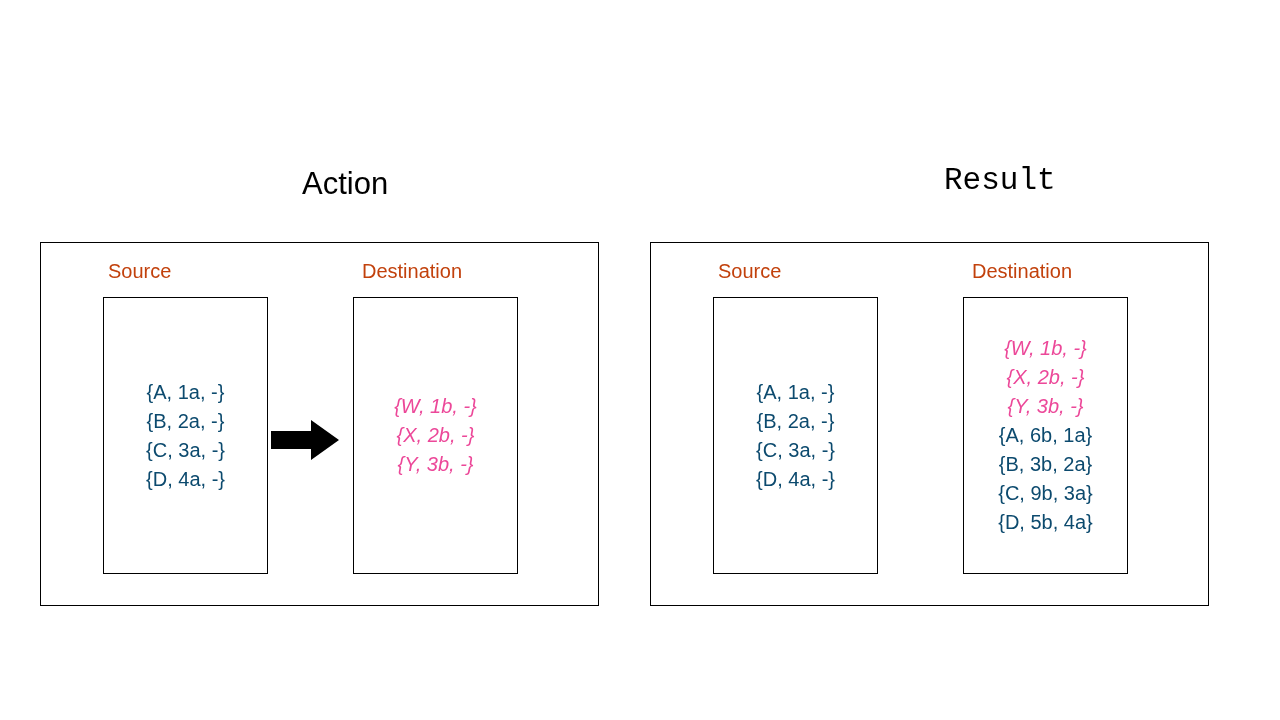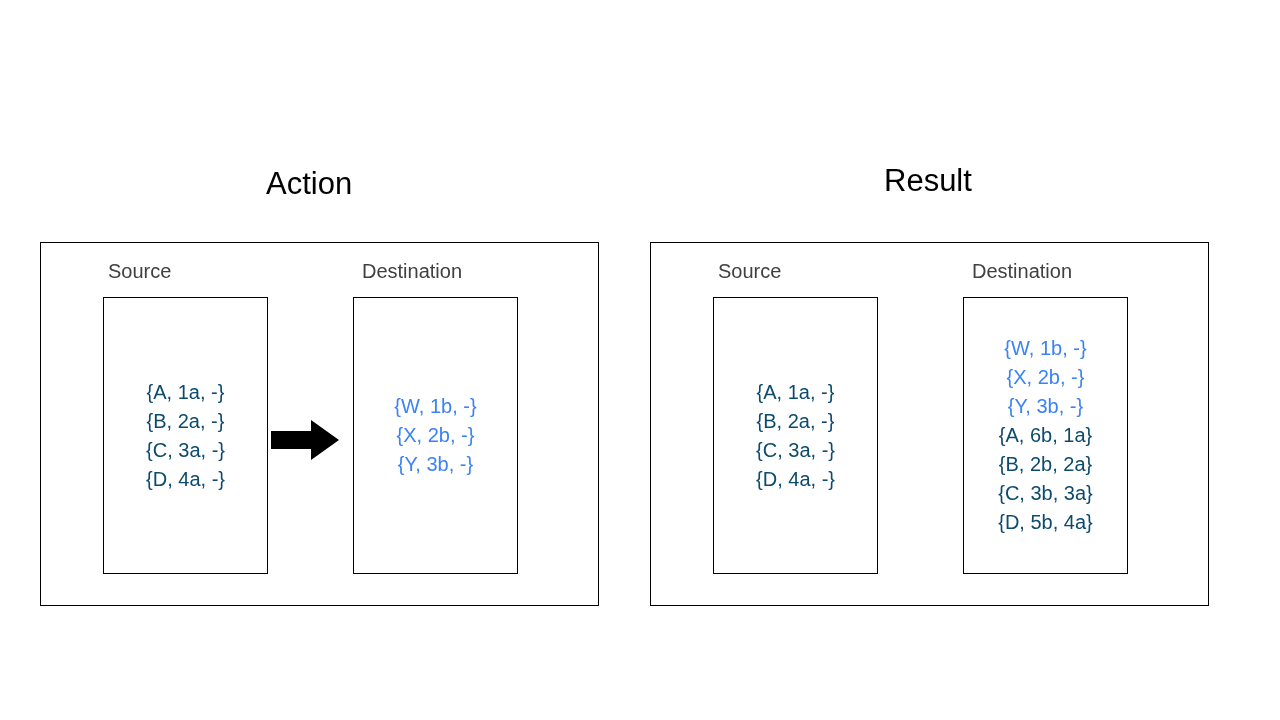--- a/index.html
+++ b/index.html
@@ -17,38 +17,39 @@
     -webkit-font-smoothing: antialiased;
   }
 
   .panel-title {
     position: absolute;
     font-size: 31px;
     line-height: 31px;
     color: #000000;
     white-space: nowrap;
     font-weight: 400;
+    margin-left: 36px;
   }
   #title-action { left: 266px; top: 168px; }
-  #title-result { left: 884px; top: 165px; }
+  #title-result { left: 908px; top: 165px; font-family: Liberation Mono, monospace; }
 
   .outer-box {
     position: absolute;
     box-sizing: border-box;
     border: 1.6px solid #000000;
     background: #ffffff;
   }
   #outer-action { left: 40px;  top: 242px; width: 559px; height: 364px; }
   #outer-result { left: 650px; top: 242px; width: 559px; height: 364px; }
 
   .col-label {
     position: absolute;
     font-size: 20px;
     line-height: 20px;
-    color: #404040;
+    color: #c2410c;
     white-space: nowrap;
   }
 
   .inner-box {
     position: absolute;
     box-sizing: border-box;
     border: 1.4px solid #000000;
     background: #ffffff;
     display: flex;
     flex-direction: column;
@@ -56,21 +57,21 @@
     align-items: center;
   }
 
   .record-row {
     font-size: 20px;
     line-height: 29px;
     white-space: nowrap;
     text-align: center;
   }
   .record-row.blue  { color: #0c4a6e; }
-  .record-row.black { color: #3b82f6; }
+  .record-row.black { color: #ec4899; font-style: italic; }
 
   .arrow {
     position: absolute;
     left: 271px;
     top: 420px;
     width: 68px;
     height: 40px;
   }
 </style>
 </head>
@@ -116,16 +117,16 @@
   <div class="record-row blue">{B, 2a, -}</div>
   <div class="record-row blue">{C, 3a, -}</div>
   <div class="record-row blue">{D, 4a, -}</div>
 </div>
 
 <div class="inner-box" id="box-result-destination" style="left:963px; top:297px; width:165px; height:277px;">
   <div class="record-row black">{W, 1b, -}</div>
   <div class="record-row black">{X, 2b, -}</div>
   <div class="record-row black">{Y, 3b, -}</div>
   <div class="record-row blue">{A, 6b, 1a}</div>
-  <div class="record-row blue">{B, 2b, 2a}</div>
-  <div class="record-row blue">{C, 3b, 3a}</div>
+  <div class="record-row blue">{B, 3b, 2a}</div>
+  <div class="record-row blue">{C, 9b, 3a}</div>
   <div class="record-row blue">{D, 5b, 4a}</div>
 </div>
 
 </body></html>

